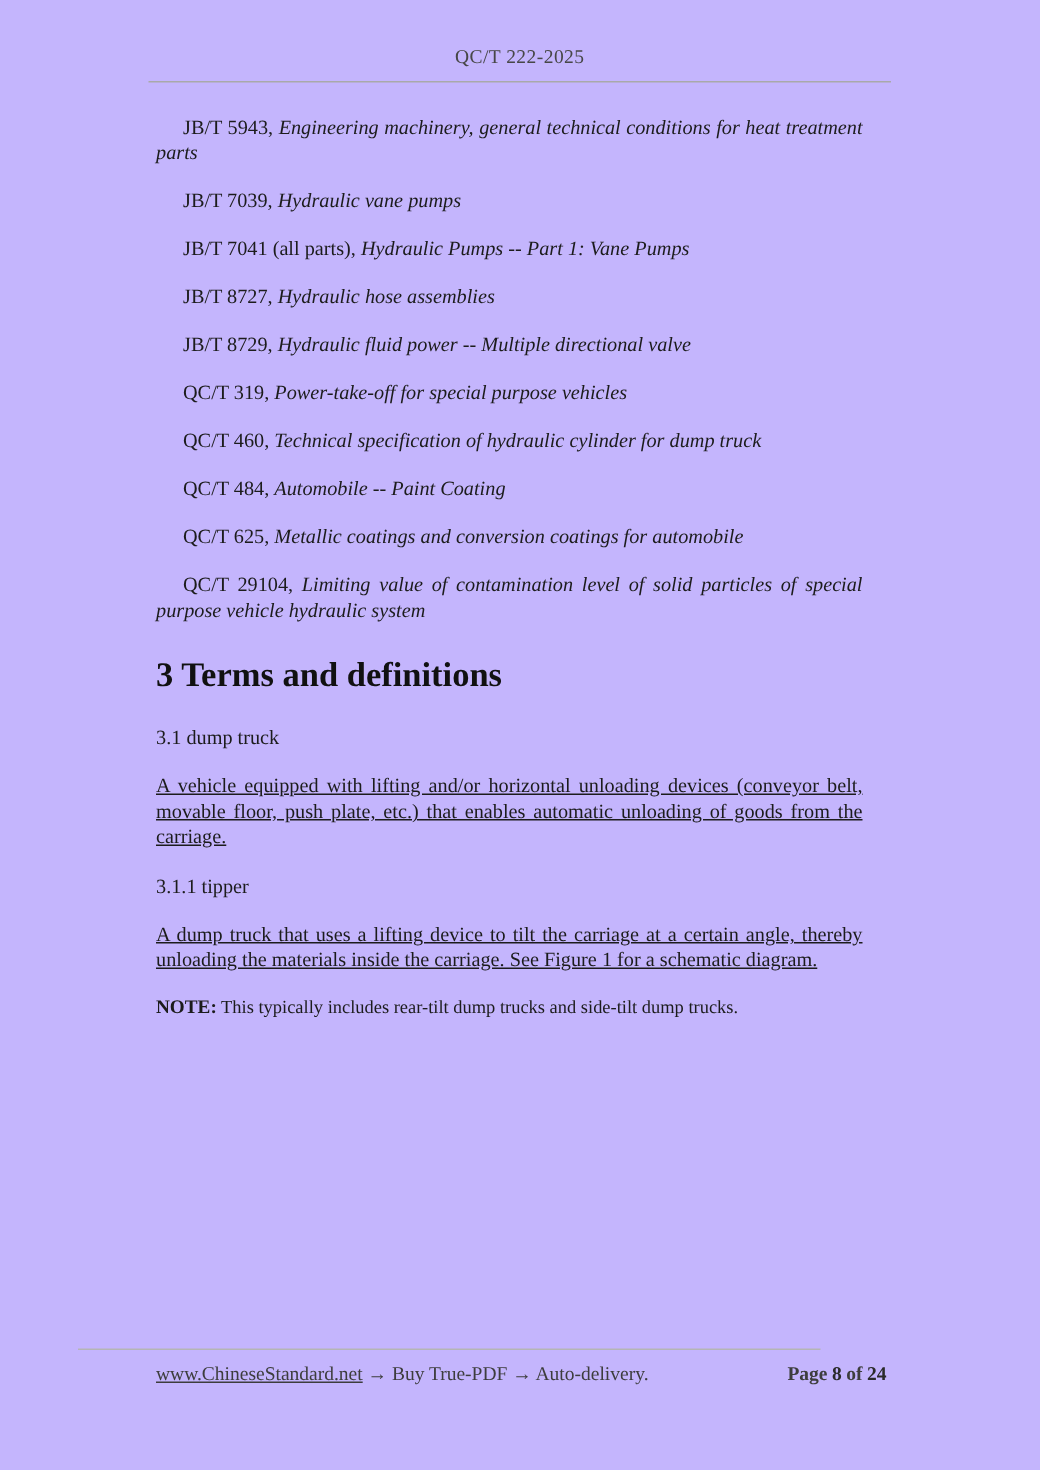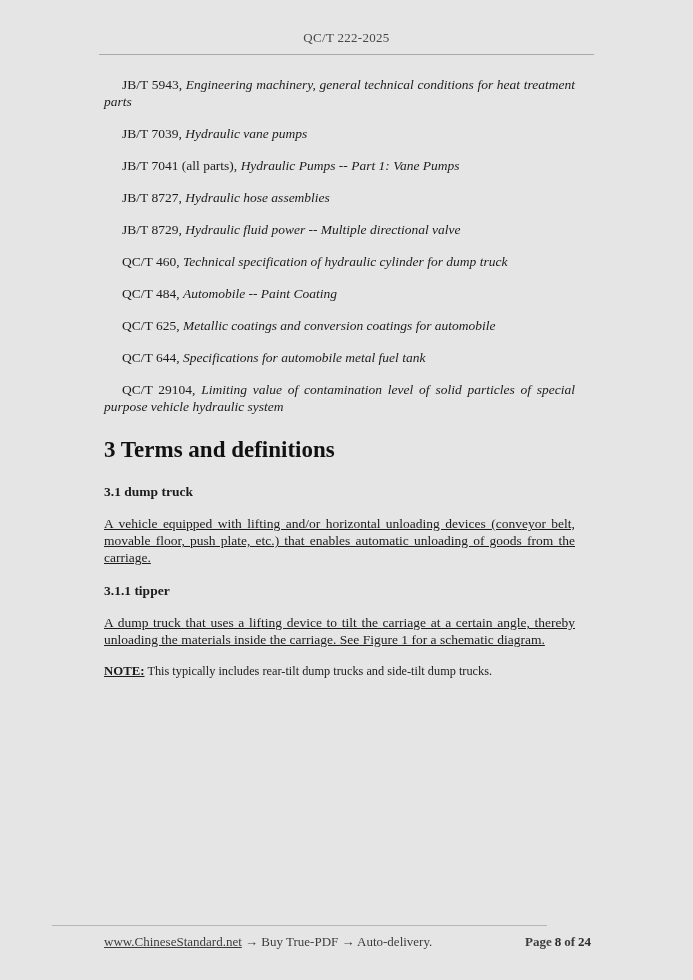--- a/index.html
+++ b/index.html
@@ -11,21 +11,21 @@
     width: 693px;
     height: 980px;
     font-family: "Liberation Serif", "DejaVu Serif", serif;
     color: #1c1c1c;
   }
   .page {
     position: relative;
     width: 693px;
     height: 980px;
     overflow: hidden;
-    background: #e5e5e5;
+    background: #c4b5fd;
   }
   
   .doc-header-title {
     padding-top: 30px;
     text-align: center;
     font-size: 13px;
     line-height: 15px;
     color: #474747;
     letter-spacing: 0.3px;
   }
@@ -55,35 +55,34 @@
     font-size: 23px;
     line-height: 22px;
     margin: 24px 0 22px 0;
     font-weight: bold;
     color: #111111;
   }
   h3.term-heading {
     font-size: 13.5px;
     line-height: 17px;
     margin: 16px 0 15px 0;
-    font-weight: bold;
+    font-weight: normal;
   }
   .note {
     font-size: 12.3px;
     line-height: 16px;
     margin: 0;
   }
-  .note .note-label { font-weight: bold; font-size: 12.8px; text-decoration: underline; }
+  .note .note-label { font-weight: bold; font-size: 12.8px; }
   
   footer {
     position: absolute;
     left: 0;
     top: 899px;
     width: 599px;
-    margin-top: 26px;
   }
   .footer-rule {
     width: 495px;
     margin: 0 auto;
     border-top: 1px solid #b5b5b5;
   }
   .footer-row {
     width: 487px;
     margin: 7px 102px 0 104px;
     display: flex;
@@ -116,28 +115,28 @@
     <p class="ref"><span>JB/T 5943,</span> <span class="ref-title">Engineering machinery, general technical conditions for heat treatment parts</span></p>
 
     <p class="ref"><span>JB/T 7039,</span> <span class="ref-title">Hydraulic vane pumps</span></p>
 
     <p class="ref"><span>JB/T 7041 (all parts),</span> <span class="ref-title">Hydraulic Pumps -- Part 1: Vane Pumps</span></p>
 
     <p class="ref"><span>JB/T 8727,</span> <span class="ref-title">Hydraulic hose assemblies</span></p>
 
     <p class="ref"><span>JB/T 8729,</span> <span class="ref-title">Hydraulic fluid power -- Multiple directional valve</span></p>
 
+    <p class="ref"><span>QC/T 319,</span> <span class="ref-title">Power-take-off for special purpose vehicles</span></p>
 
     <p class="ref"><span>QC/T 460,</span> <span class="ref-title">Technical specification of hydraulic cylinder for dump truck</span></p>
 
     <p class="ref"><span>QC/T 484,</span> <span class="ref-title">Automobile -- Paint Coating</span></p>
 
     <p class="ref"><span>QC/T 625,</span> <span class="ref-title">Metallic coatings and conversion coatings for automobile</span></p>
 
-    <p class="ref"><span>QC/T 644,</span> <span class="ref-title">Specifications for automobile metal fuel tank</span></p>
 
     <p class="ref"><span>QC/T 29104,</span> <span class="ref-title">Limiting value of contamination level of solid particles of special purpose vehicle hydraulic system</span></p>
 
     <h2 class="section-heading">3 Terms and definitions</h2>
 
 
     <h3 class="term-heading">3.1 dump truck</h3>
 
     <p class="body just">A vehicle equipped with lifting and/or horizontal unloading devices (conveyor belt, movable floor, push plate, etc.) that enables automatic unloading of goods from the carriage.</p>
 

